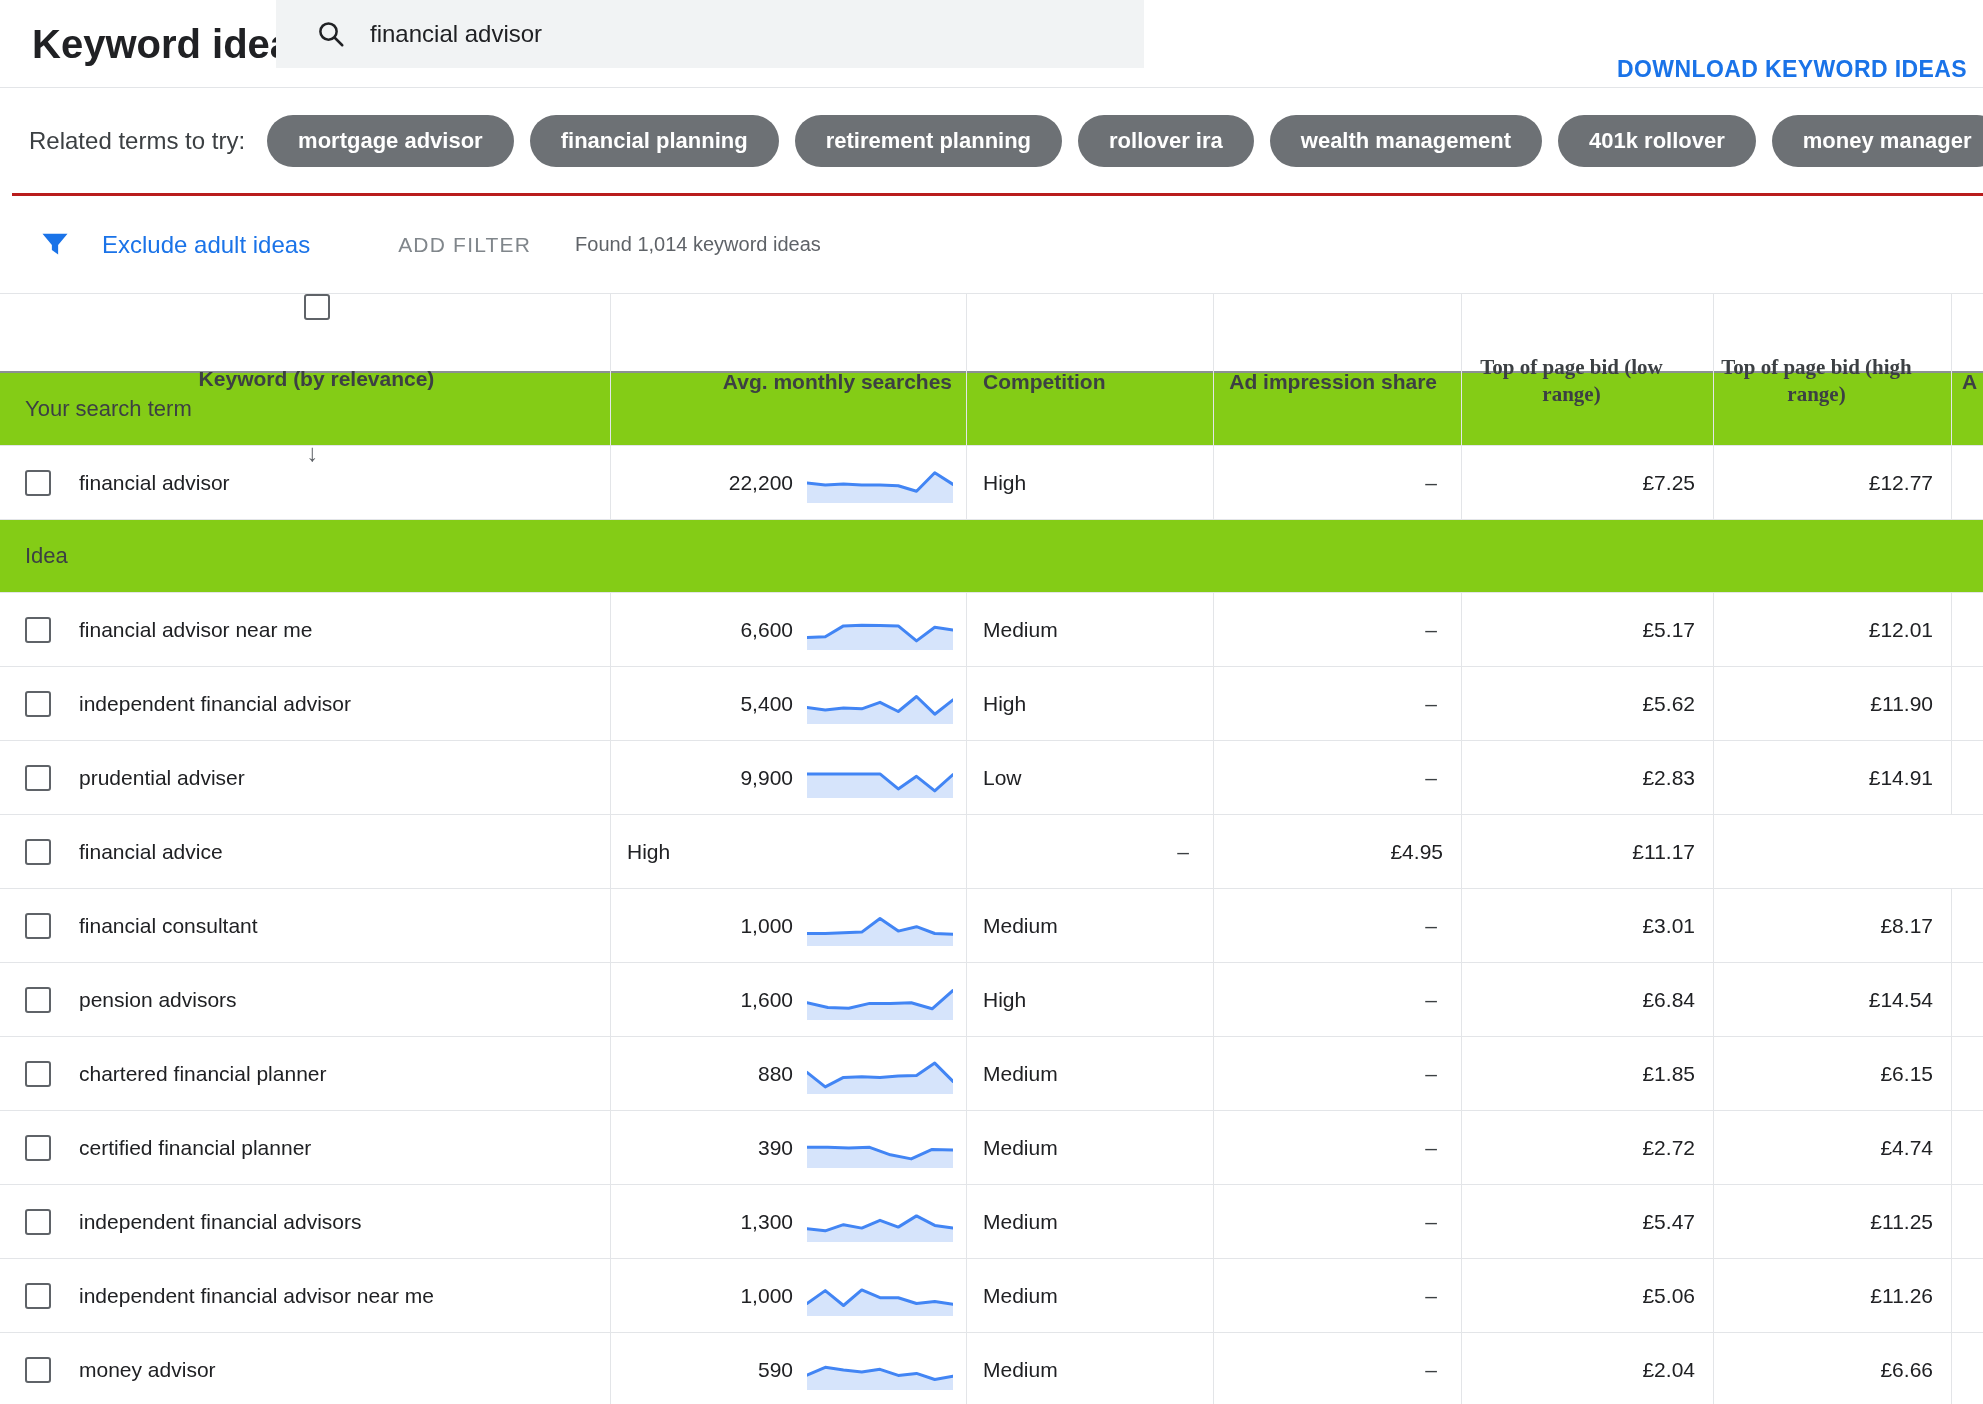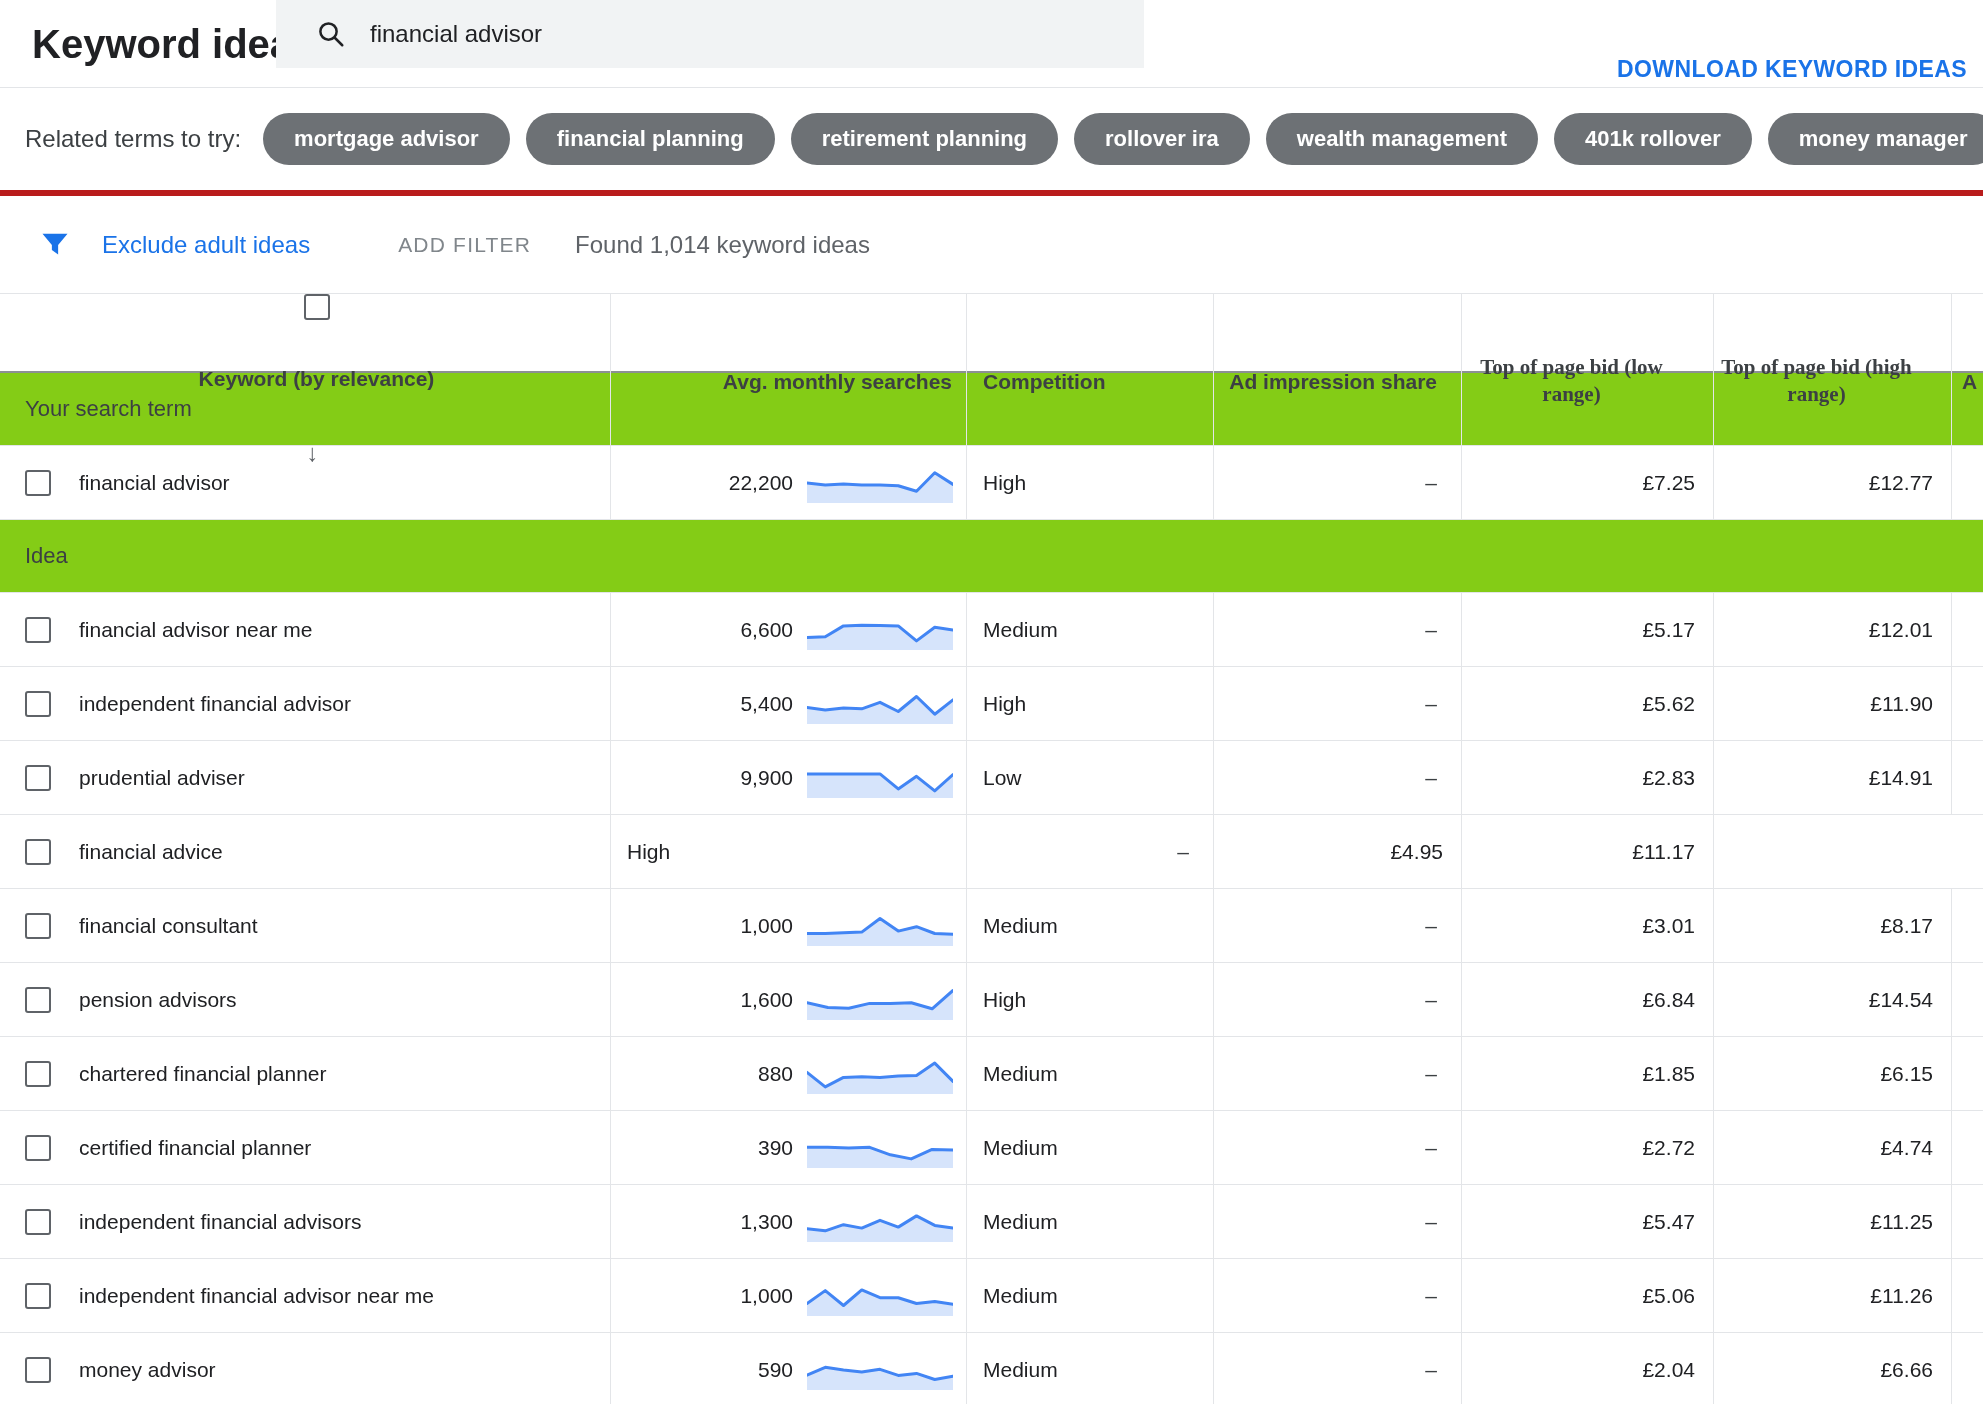--- a/index.html
+++ b/index.html
@@ -27,37 +27,37 @@
   .search-icon-svg { width: 30px; height: 30px; flex: none; }
   .search-value { font-size: 24px; color: #202124; }
   .download-link {
     position: absolute; right: 16px; top: 50%; transform: translateY(-50%);
     color: #1a73e8; font-weight: 700; font-size: 23px; letter-spacing: 0.4px;
     white-space: nowrap; cursor: pointer; margin-top: 25px;
   }
 
   
   .related-row {
-    height: 108px; border-bottom: 6px solid #b91c1c;
-    display: flex; align-items: center; padding-left: 25px;
+    height: 108px; border-bottom: 3px solid #b91c1c;
+    display: flex; align-items: center; padding-left: 17px; margin-left: 12px;
   }
   .related-label { font-size: 24px; color: #3c4043; margin-right: 22px; white-space: nowrap; }
   .chips { display: flex; gap: 16px; }
   .chip {
     height: 52px; line-height: 52px; padding: 0 31px; border-radius: 26px;
     background: #6d7175; color: #fff; font-size: 22px; font-weight: 600;
     white-space: nowrap; cursor: pointer;
   }
 
   
   .filter-row { height: 97px; display: flex; align-items: center; padding-left: 40px; }
   .funnel-svg { width: 30px; height: 30px; margin-right: 32px; flex: none; }
   .exclude-link { color: #1a73e8; font-size: 24px; margin-right: 88px; cursor: pointer; }
   .add-filter { color: #80868b; font-size: 21px; font-weight: 400; letter-spacing: 1.2px; margin-right: 44px; cursor: pointer; }
-  .found-text { color: #5f6368; font-size: 24px; }
+  .found-text { color: #5f6368; font-size: 20px; }
 
   
   .grid-row { display: grid; grid-template-columns: 611px 356px 247px 248px 252px 238px 31px; }
   .thead {
     height: 80px; border-top: 1px solid #e3e5e8; border-bottom: 2px solid #8c9094;
     background: #fff;
   }
   .hcell {
     display: flex; align-items: center; border-right: 1px solid #e3e5e8;
     font-size: 21px; font-weight: 700; color: #3c4043; line-height: 1.3;

